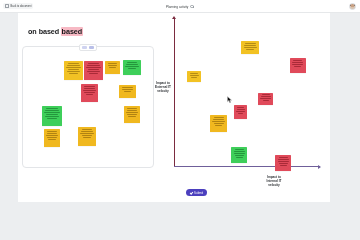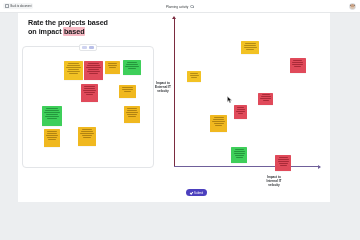--- a/index.html
+++ b/index.html
@@ -179,22 +179,22 @@
     <span class="doc-title-txt">Planning activity</span>
     <span class="clock-ico"></span>
   </div>
   <div class="avatar"></div>
 </div>
 
 <div class="stage">
   <div class="sheet">
 
     <div class="heading">
-      <span>Rate the projects based</span><br>
-      <span>on impact </span><span class="hl">based</span>
+      <br>
+      <span>on based </span><span class="hl">based</span>
     </div>
 
     <div class="notes-card">
       <div class="card-pill">
         <span class="pill-chip"></span>
         <span class="pill-chip b"></span>
       </div>
       <div id="notes-layer">
           <div class="note yellow" style="left: 41px; top: 14px; width: 19px; height: 19px;">
             <div class="lines">

